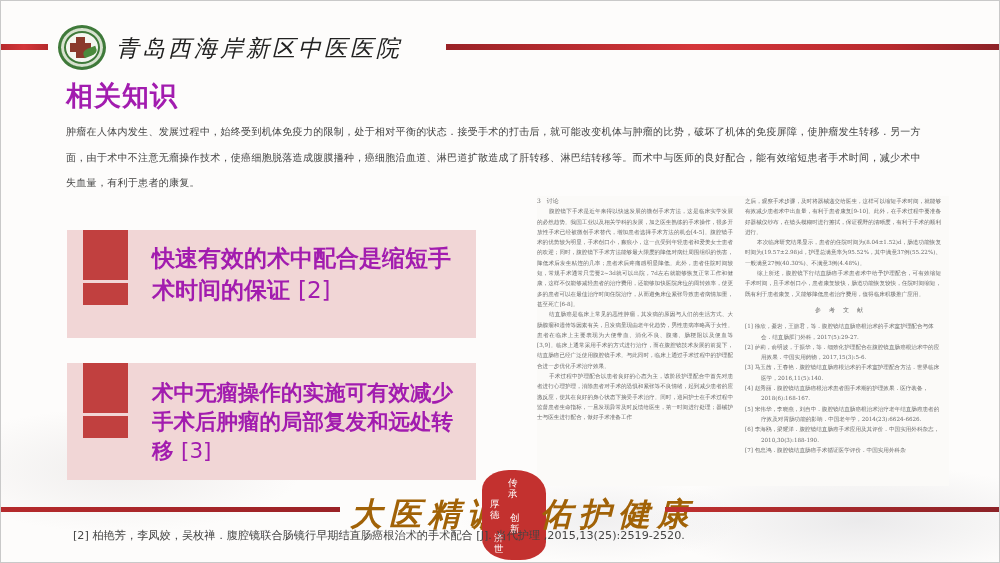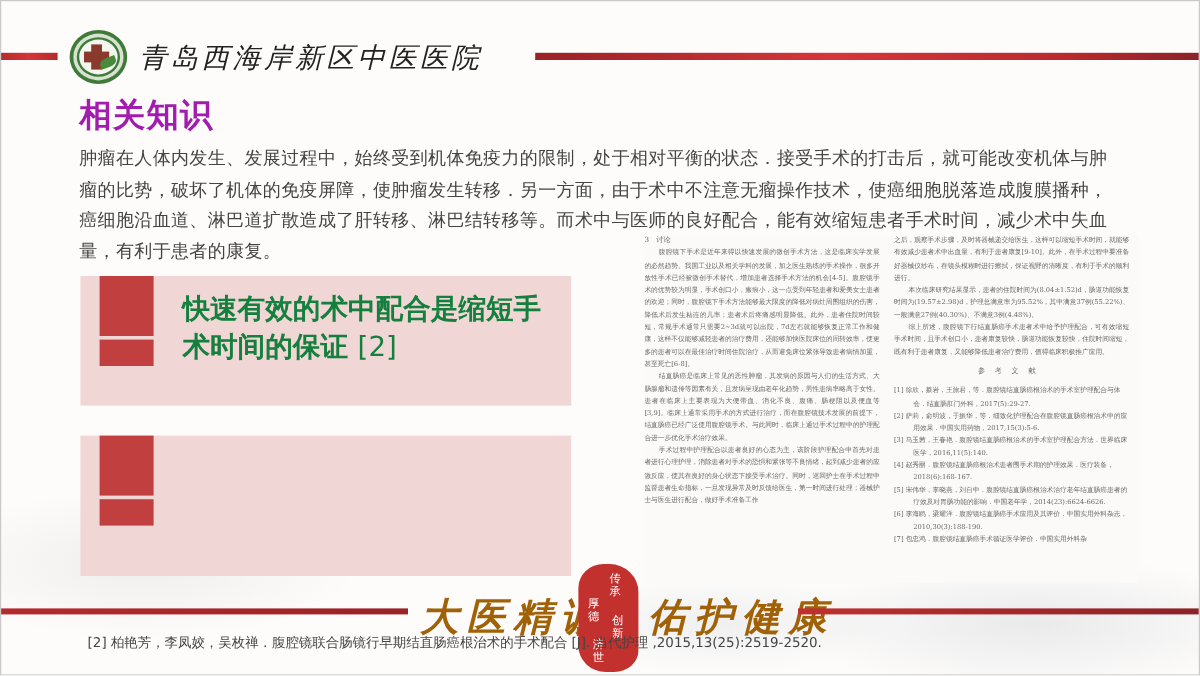--- a/index.html
+++ b/index.html
@@ -56,22 +56,23 @@
     
     .page-title {
       position: absolute; left: 66px; top: 78px;
       font-size: 27px; font-weight: bold; color: #a21caf;
       letter-spacing: 1px;
     }
 
     
     .intro {
       position: absolute; left: 66px; top: 120px; width: 860px;
-      font-size: 15px; line-height: 25.5px; color: #444;
+      font-size: 10px; line-height: 25.5px; color: #444;
       letter-spacing: 0.3px;
+      font-family: Liberation Mono, monospace;
     }
 
     
     .paper {
       position: absolute; left: 537px; top: 196px; width: 412px; height: 290px;
       background: #fbfaf8;
       font-family: "DejaVu Serif", "Liberation Serif", serif;
       color: #6a6a6a; font-size: 5.6px; line-height: 10.3px;
       overflow: hidden;
     }
@@ -93,21 +94,21 @@
     .card .bar-top {
       position: absolute; left: 16px; top: 0; width: 45px; height: 50px; background: #c1403f;
     }
     .card .bar-bottom {
       position: absolute; left: 16px; top: 53px; width: 45px; height: 22px; background: #c1403f;
     }
     .card2 .bar-top { height: 50px; }
     .card2 .bar-bottom { top: 53px; height: 22px; }
     .card .card-text {
       position: absolute; left: 85px; top: 12px; width: 310px;
-      font-size: 23px; font-weight: bold; color: #15803d; line-height: 32px;
+      font-size: 23px; font-weight: bold; color: #a21caf; line-height: 32px;
     }
     .card2 .card-text { top: 15px; font-size: 21.5px; line-height: 29px; }
     .card .cite { font-weight: normal; }
 
     
     .slogan-line-left {
       position: absolute; left: 0; top: 507px; width: 340px; height: 5px;
       background: linear-gradient(90deg, #b52a2c, #9a2226);
     }
     .slogan-line-right {
@@ -116,21 +117,21 @@
     }
     .slogan-left, .slogan-right {
       position: absolute; top: 493px;
       font-family: "DejaVu Serif", "Liberation Serif", serif;
       font-size: 32px; font-weight: bold; color: #a16207; letter-spacing: 7px;
       font-style: italic;
     }
     .slogan-left { left: 350px; }
     .slogan-right { left: 540px; }
     .seal {
-      position: absolute; left: 482px; top: 470px; width: 50px; height: 90px;
+      position: absolute; left: 482px; top: 470px; width: 64px; height: 90px;
       background: #c3312f;
       border-radius: 42% 48% 40% 46% / 22% 26% 20% 24%;
       color: #fff; font-family: "DejaVu Serif", serif; font-size: 9.5px;
       line-height: 11px;
     }
     .seal .s1 { position: absolute; left: 26px; top: 7px; width: 10px; }
     .seal .s2 { position: absolute; left: 8px; top: 28px; width: 10px; }
     .seal .s3 { position: absolute; left: 28px; top: 42px; width: 10px; }
     .seal .s4 { position: absolute; left: 12px; top: 62px; width: 10px; }
 
@@ -185,20 +186,24 @@
   <div class="bar-bottom"></div>
   <div class="card-text">
     <span>快速有效的术中配合是缩短手术时间的保证</span>
     <span class="cite">[2]</span>
   </div>
 </div>
 
 <div class="card card2">
   <div class="bar-top"></div>
   <div class="bar-bottom"></div>
+  <div class="card-text">
+    <span>术中无瘤操作的实施可有效减少手术后肿瘤的局部复发和远处转移</span>
+    <span class="cite">[3]</span>
+  </div>
 </div>
 
 <div class="slogan-line-left"></div>
 <div class="slogan-left">大医精诚</div>
 <div class="seal">
   <div class="s1">传承</div>
   <div class="s2">厚德</div>
   <div class="s3">创新</div>
   <div class="s4">济世</div>
 </div>

